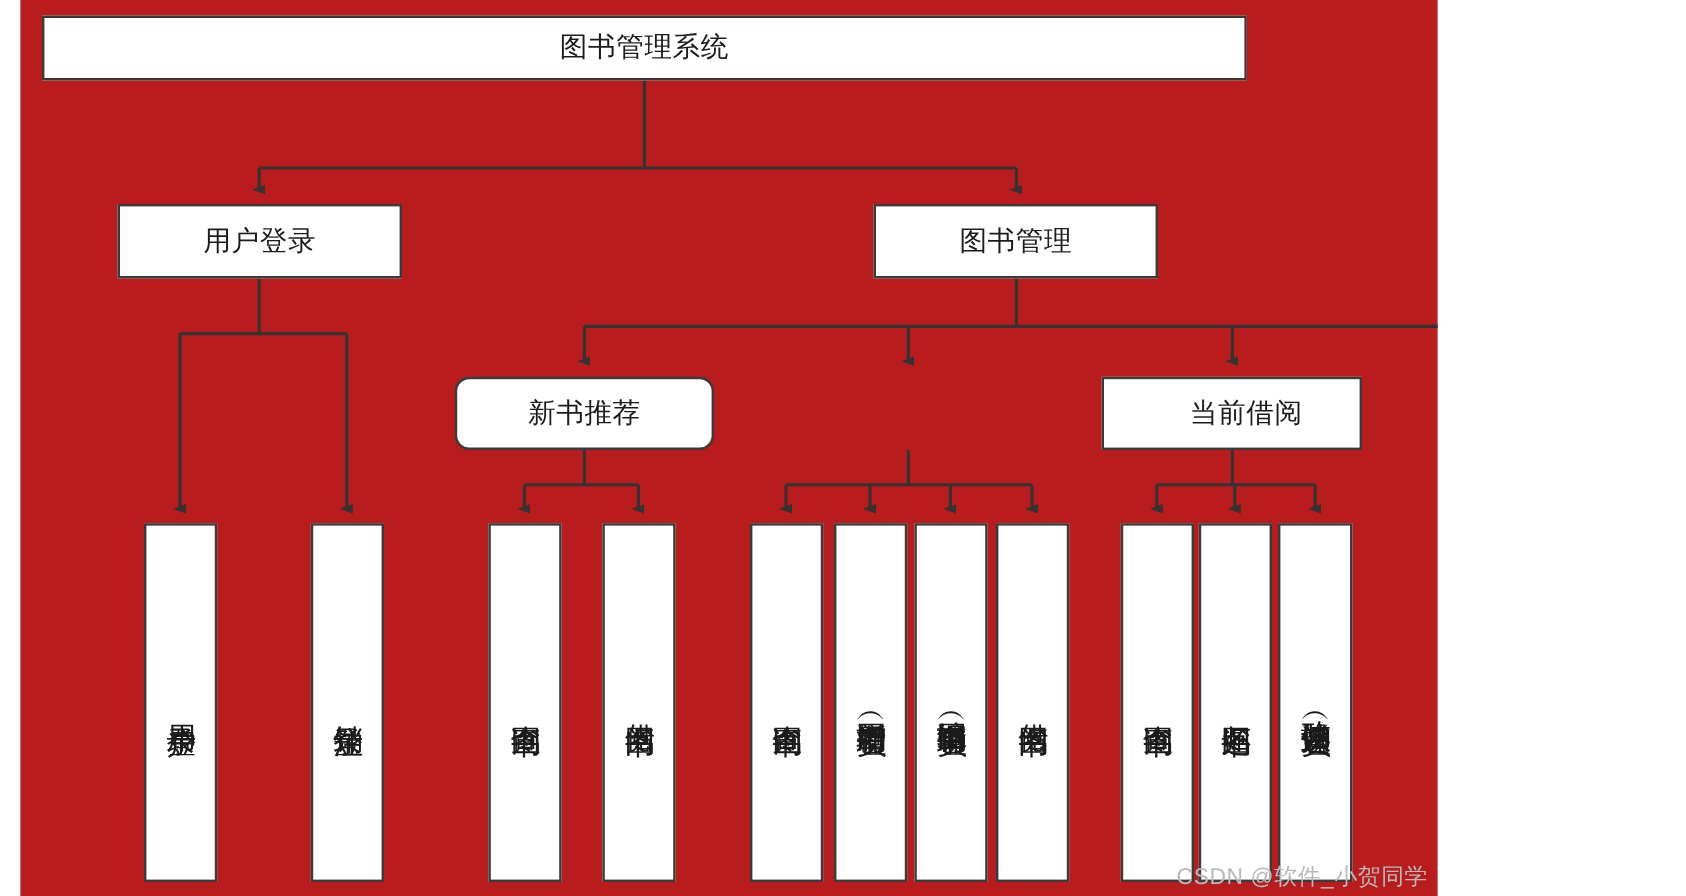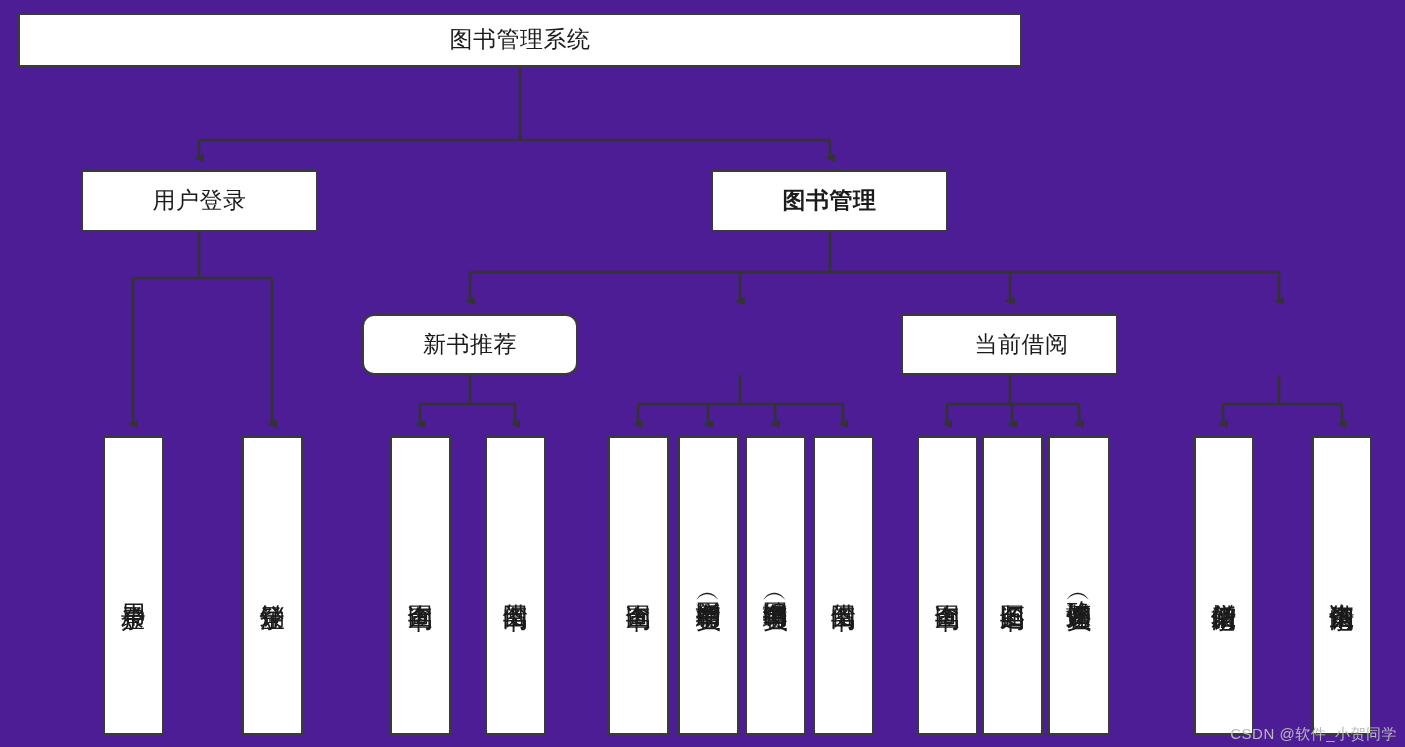--- a/index.html
+++ b/index.html
@@ -2,25 +2,26 @@
 <html><head>
 <meta charset="utf-8">
 <style>
   html, body {
     margin: 0;
     padding: 0;
     background: #ffffff;
   }
   #canvas {
     position: relative;
-    width: 1405px;
+    width: 1181px;
     height: 747px;
-    background: #4c1d95;
+    background: #b91c1c;
     font-family: "Liberation Sans", "DejaVu Sans", sans-serif;
     overflow: hidden;
+    margin-left: 17px;
   }
   svg.connectors {
     position: absolute;
     left: 0;
     top: 0;
     width: 1405px;
     height: 747px;
     pointer-events: none;
   }
   .node {
@@ -56,21 +57,21 @@
     text-orientation: upright;
     font-size: 25px;
     line-height: 1.06;
     letter-spacing: 1px;
     max-height: 100%;
   }
   .watermark {
     position: absolute;
     right: 8px;
     bottom: 3px;
-    font-size: 15px;
+    font-size: 19px;
     color: #b9b9b9;
     white-space: nowrap;
     letter-spacing: 0.5px;
   }
 </style>
 </head>
 <body>
 
 <div id="canvas">
 
@@ -137,21 +138,21 @@
   </svg>
 
   <div class="node root horizontal" style="left:18px; top:13px; width:1004px; height:54px;">
     <span class="node-label">图书管理系统</span>
   </div>
 
   <div class="node horizontal" style="left:81px; top:170px; width:237px; height:62px;">
     <span class="node-label">用户登录</span>
   </div>
 
-  <div class="node horizontal" style="left:711px; top:170px; width:237px; height:62px;font-weight:bold;">
+  <div class="node horizontal" style="left:711px; top:170px; width:237px; height:62px;">
     <span class="node-label">图书管理</span>
   </div>
 
   <div class="node horizontal" style="left:362px; top:314px; width:216px; height:61px;border-radius:12px;">
     <span class="node-label">新书推荐</span>
   </div>
 
 
   <div class="node horizontal" style="left:901px; top:314px; width:217px; height:61px;padding-left:24px;">
     <span class="node-label">当前借阅</span>

